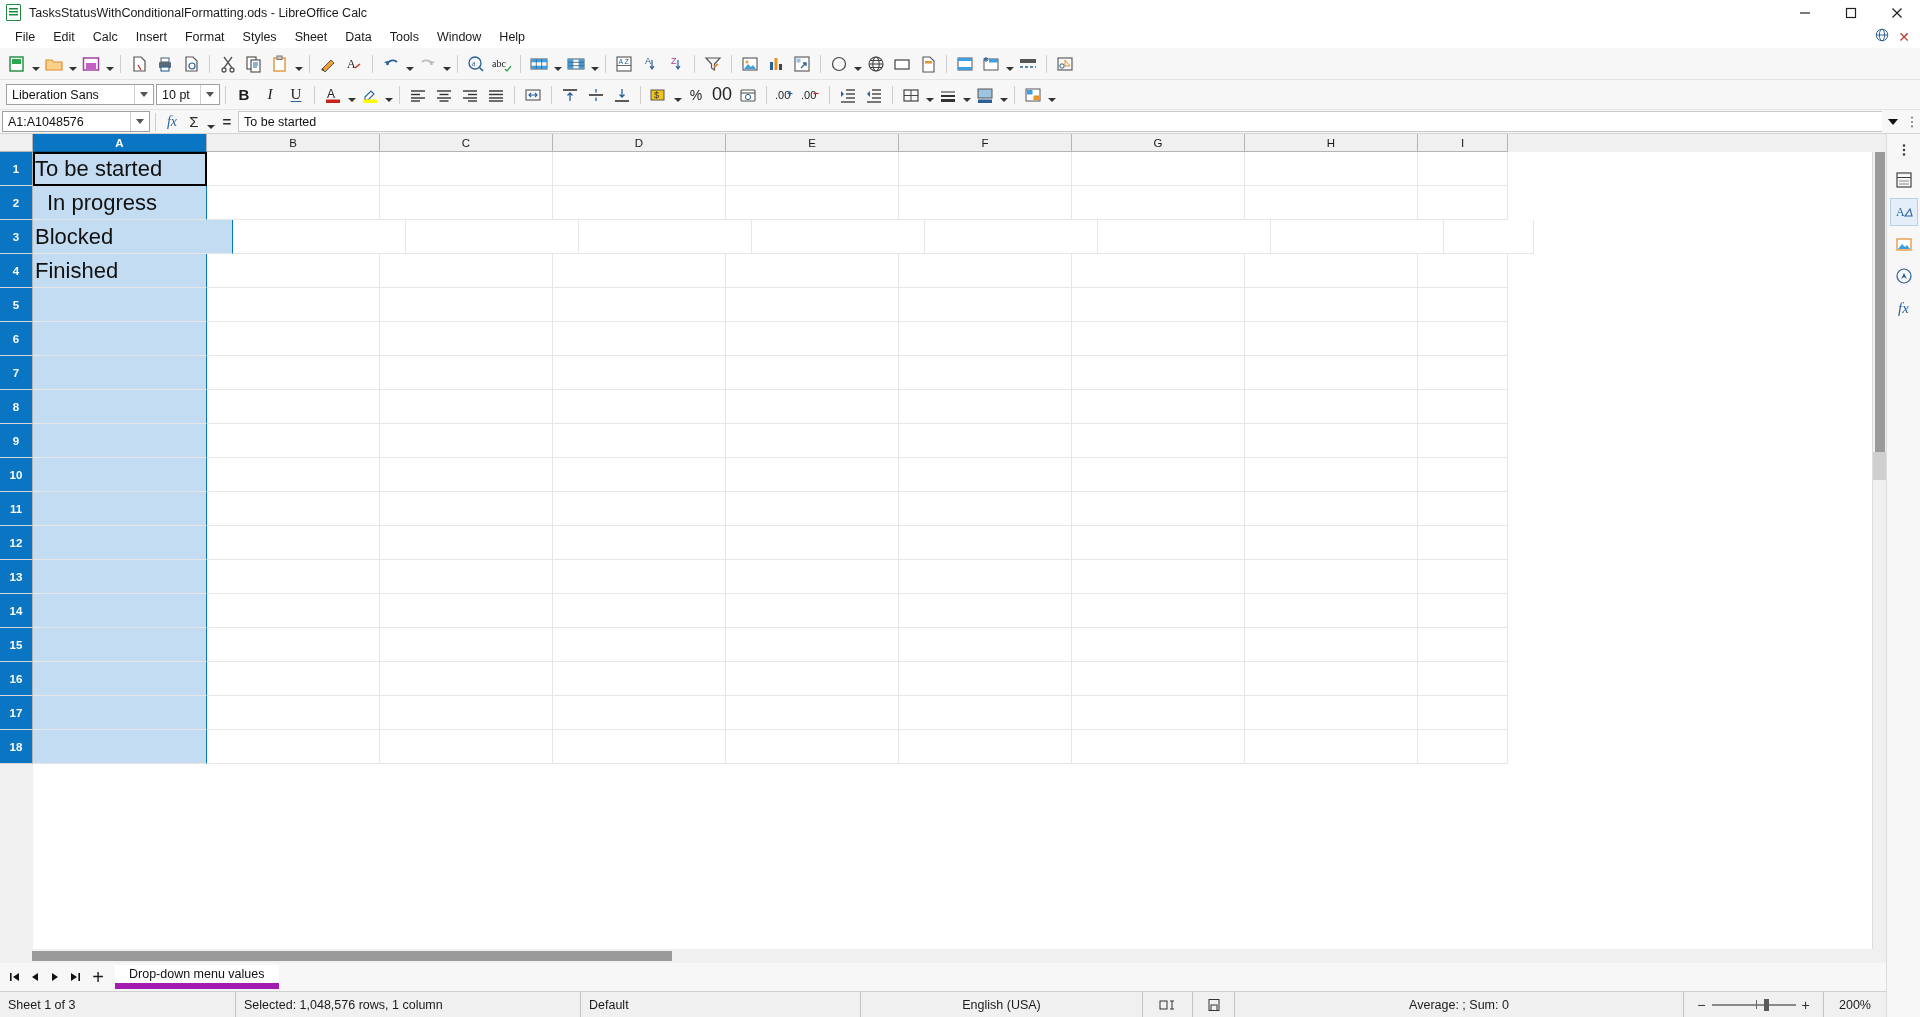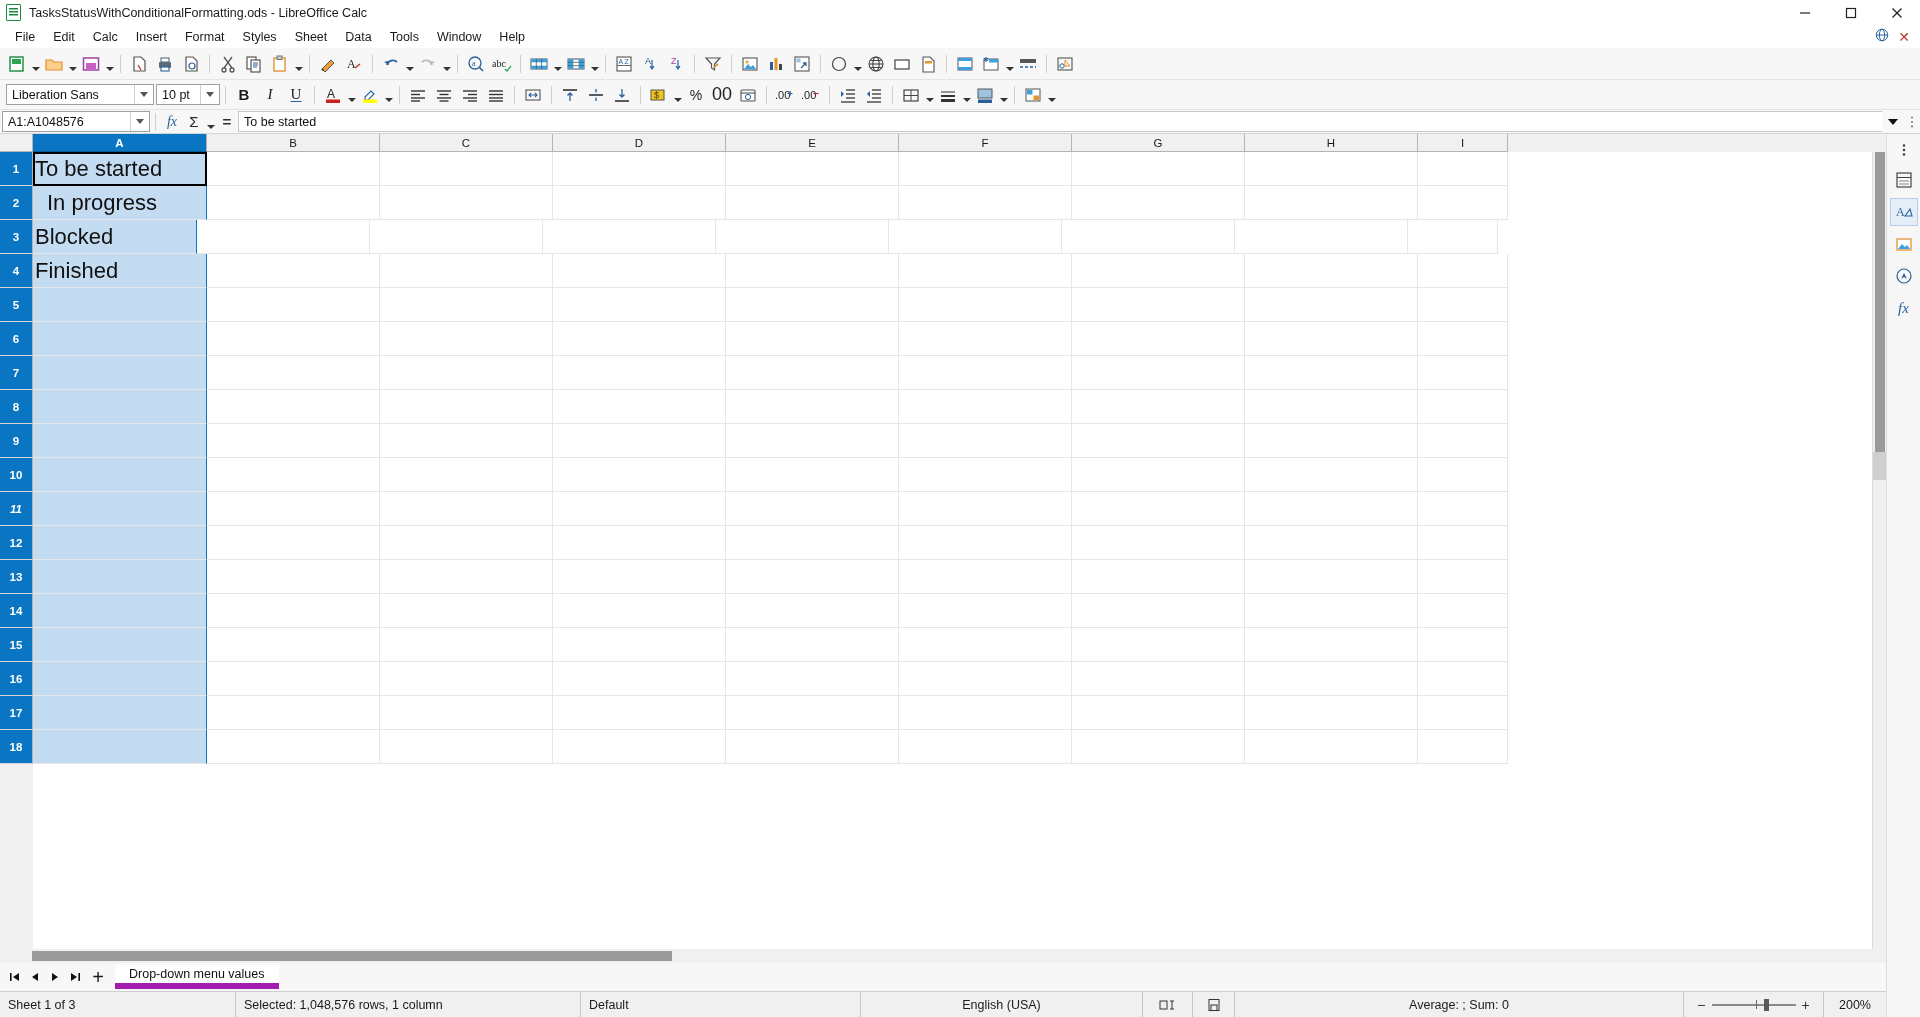--- a/index.html
+++ b/index.html
@@ -710,21 +710,21 @@
             <div class="rowhdr sel" style="height: 34px;">1</div>
             <div class="rowhdr sel" style="height: 34px;">2</div>
             <div class="rowhdr sel" style="height: 34px;">3</div>
             <div class="rowhdr sel" style="height: 34px;">4</div>
             <div class="rowhdr sel" style="height: 34px;">5</div>
             <div class="rowhdr sel" style="height: 34px;">6</div>
             <div class="rowhdr sel" style="height: 34px;">7</div>
             <div class="rowhdr sel" style="height: 34px;">8</div>
             <div class="rowhdr sel" style="height: 34px;">9</div>
             <div class="rowhdr sel" style="height: 34px;">10</div>
-            <div class="rowhdr sel" style="height: 34px; font-style: italic;">11</div>
+            <div class="rowhdr sel" style="height: 34px;">11</div>
             <div class="rowhdr sel" style="height: 34px;">12</div>
             <div class="rowhdr sel" style="height: 34px;">13</div>
             <div class="rowhdr sel" style="height: 34px;">14</div>
             <div class="rowhdr sel" style="height: 34px;">15</div>
             <div class="rowhdr sel" style="height: 34px;">16</div>
             <div class="rowhdr sel" style="height: 34px;">17</div>
             <div class="rowhdr sel" style="height: 34px;">18</div>
           </div>
         <div class="cells" id="cells">
             <div class="cellrow" style="height: 34px;">
@@ -743,21 +743,21 @@
               <div class="cell" style="width: 173px; height: 34px;"></div>
               <div class="cell" style="width: 173px; height: 34px;"></div>
               <div class="cell" style="width: 173px; height: 34px;"></div>
               <div class="cell" style="width: 173px; height: 34px;"></div>
               <div class="cell" style="width: 173px; height: 34px;"></div>
               <div class="cell" style="width: 173px; height: 34px;"></div>
               <div class="cell" style="width: 173px; height: 34px;"></div>
               <div class="cell" style="width: 90px; height: 34px;"></div>
             </div>
             <div class="cellrow" style="height: 34px;">
-              <div class="cell selcol" style="width: 164px; height: 34px; text-align: right;">Blocked</div>
+              <div class="cell selcol" style="width: 200px; height: 34px; text-align: right;">Blocked</div>
               <div class="cell" style="width: 173px; height: 34px;"></div>
               <div class="cell" style="width: 173px; height: 34px;"></div>
               <div class="cell" style="width: 173px; height: 34px;"></div>
               <div class="cell" style="width: 173px; height: 34px;"></div>
               <div class="cell" style="width: 173px; height: 34px;"></div>
               <div class="cell" style="width: 173px; height: 34px;"></div>
               <div class="cell" style="width: 173px; height: 34px;"></div>
               <div class="cell" style="width: 90px; height: 34px;"></div>
             </div>
             <div class="cellrow" style="height: 34px;">

